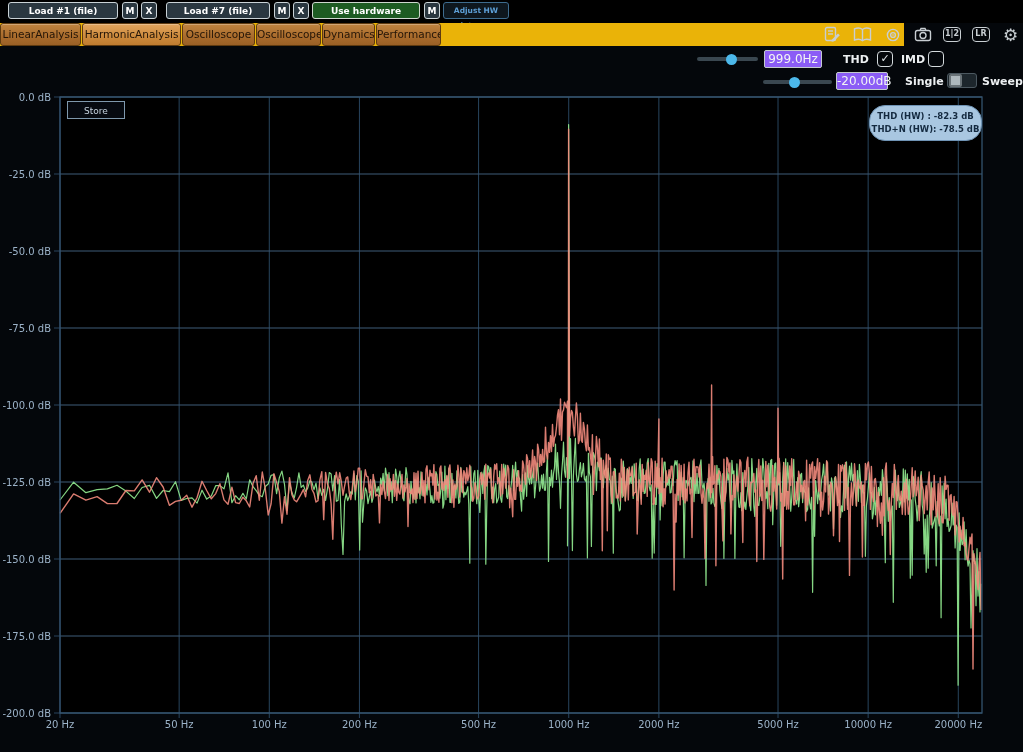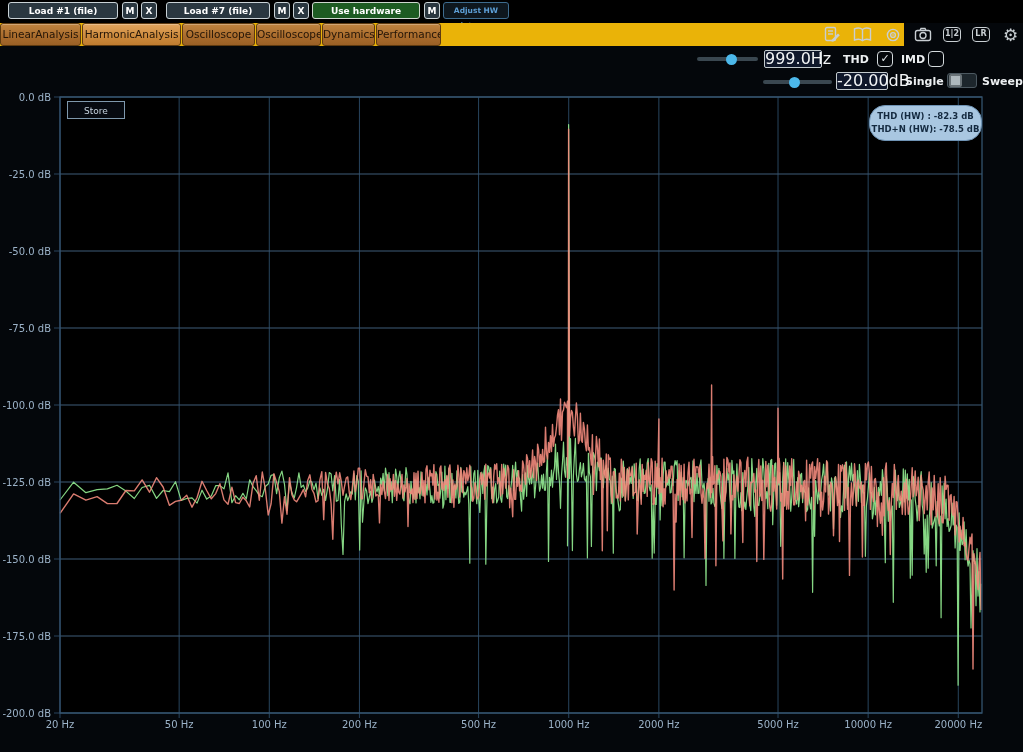--- a/index.html
+++ b/index.html
@@ -45,22 +45,22 @@
   .ic svg { display:block; }
   .ic-box { width:18px; height:15px; border:1.5px solid #c8ced2; border-radius:4px; color:#c8ced2;
             font-size:8px; font-weight:bold; text-align:center; line-height:12px; cursor:pointer; }
   .ic-gear { font-size:17px; line-height:18px; }
 
   
   .ctl { position:absolute; z-index:6; }
   .slider-track { position:absolute; height:4px; border-radius:2px; background:#3a4750; }
   .slider-thumb { position:absolute; width:11px; height:11px; border-radius:50%;
                   background:#4cb8ea; top:-3.5px; cursor:pointer; }
-  .valuebox { position:absolute; height:18px; background:#0f172a; border:1px solid #c3cacd;
-              border-radius:2px; color:#f2f4f5; font-size:16px; text-align:center; line-height:16px; }
+  .valuebox { position:absolute; height:18px; background:#8b5cf6; border:1px solid #c3cacd;
+              border-radius:2px; color:#f2f4f5; font-size:12px; text-align:center; line-height:16px; }
   .ctl-label { position:absolute; color:#eceff1; font-size:11px; font-weight:600; }
   .checkbox { position:absolute; width:16px; height:16px; border:1.5px solid #d4dadd; border-radius:4px;
               background:transparent; color:#e2e7ea; font-size:11px; text-align:center; line-height:14px;
               cursor:pointer; }
   .toggle { position:absolute; left:947px; top:73px; width:30px; height:15px; background:#1d262c;
             border:1px solid #4c5860; border-radius:3px; cursor:pointer; }
   .toggle-knob { position:absolute; top:0px; width:13px; height:13px; background:#aeb8bd;
                  border:2px solid #6a7378; border-radius:2px; box-shadow:inset 0 0 0 1px #aeb8bd; }
 
   

